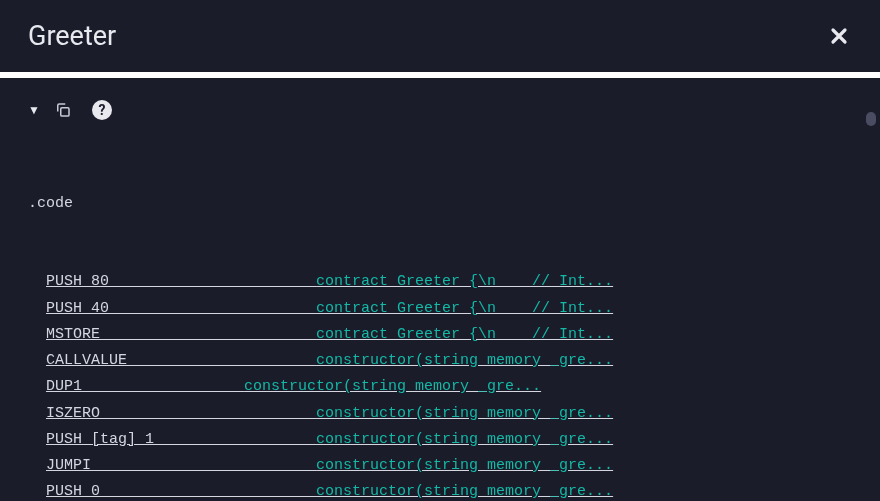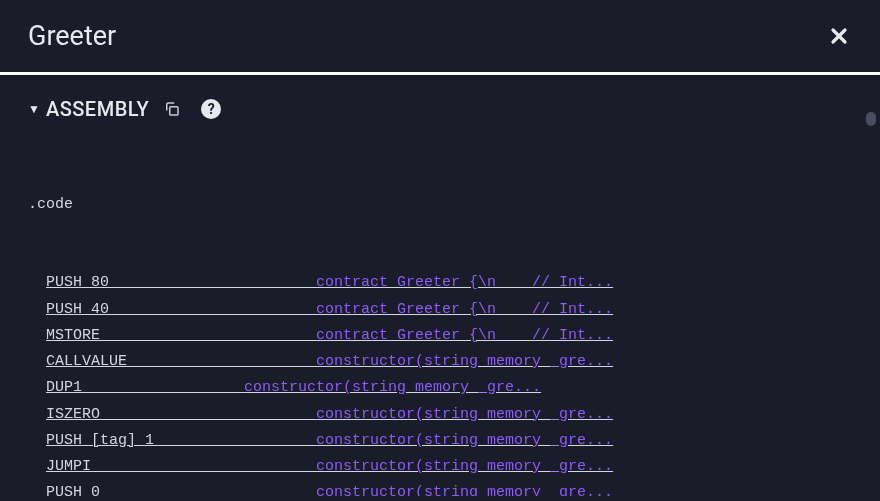--- a/index.html
+++ b/index.html
@@ -10,21 +10,21 @@
     width: 880px;
     height: 501px;
     overflow: hidden;
     position: relative;
   }
   .modal-header {
     display: flex;
     align-items: center;
     justify-content: space-between;
     padding: 20px 28px;
-    border-bottom: 3px solid #ffffff;
+    border-bottom: 6px solid #ffffff;
   }
   .modal-title {
     font-size: 27px;
     font-weight: 400;
     color: #e8e9ef;
   }
   .close-btn {
     cursor: pointer;
     color: #e8e9ef;
     font-size: 20px;
@@ -88,21 +88,21 @@
   }
   .code-line {
     display: flex;
   }
   .op {
     display: inline-block;
   }
   .indent-1 { padding-left: 18px; text-decoration: underline; }
   .indent-0 { padding-left: 0; align-items: flex-end; }
   .comment {
-    color: #8b5cf6;
+    color: #14b8a6;
   }
   .scrollbar-thumb {
     position: absolute;
     right: 4px;
     top: 112px;
     width: 10px;
     height: 14px;
     background: #4a4d62;
     border-radius: 5px;
   }
@@ -116,21 +116,20 @@
     <svg width="18" height="18" viewBox="0 0 18 18">
       <path d="M3 3 L15 15 M15 3 L3 15" stroke="currentColor" stroke-width="3.2" stroke-linecap="round"></path>
     </svg>
   </div>
 </div>
 
 <div class="modal-body">
   <div class="section-header">
     <div class="section-toggle">
       <span class="caret">▼</span>
-      <span class="section-label">ASSEMBLY</span>
     </div>
     <div class="icon-btn">
       <svg width="18" height="18" viewBox="0 0 24 24" fill="none" stroke="currentColor" stroke-width="2">
         <rect x="9" y="9" width="11" height="11" rx="1.5"></rect>
         <path d="M5 14V6a2 2 0 0 1 2-2h8"></path>
       </svg>
     </div>
     <div class="help-circle">
       <span>?</span>
     </div>

